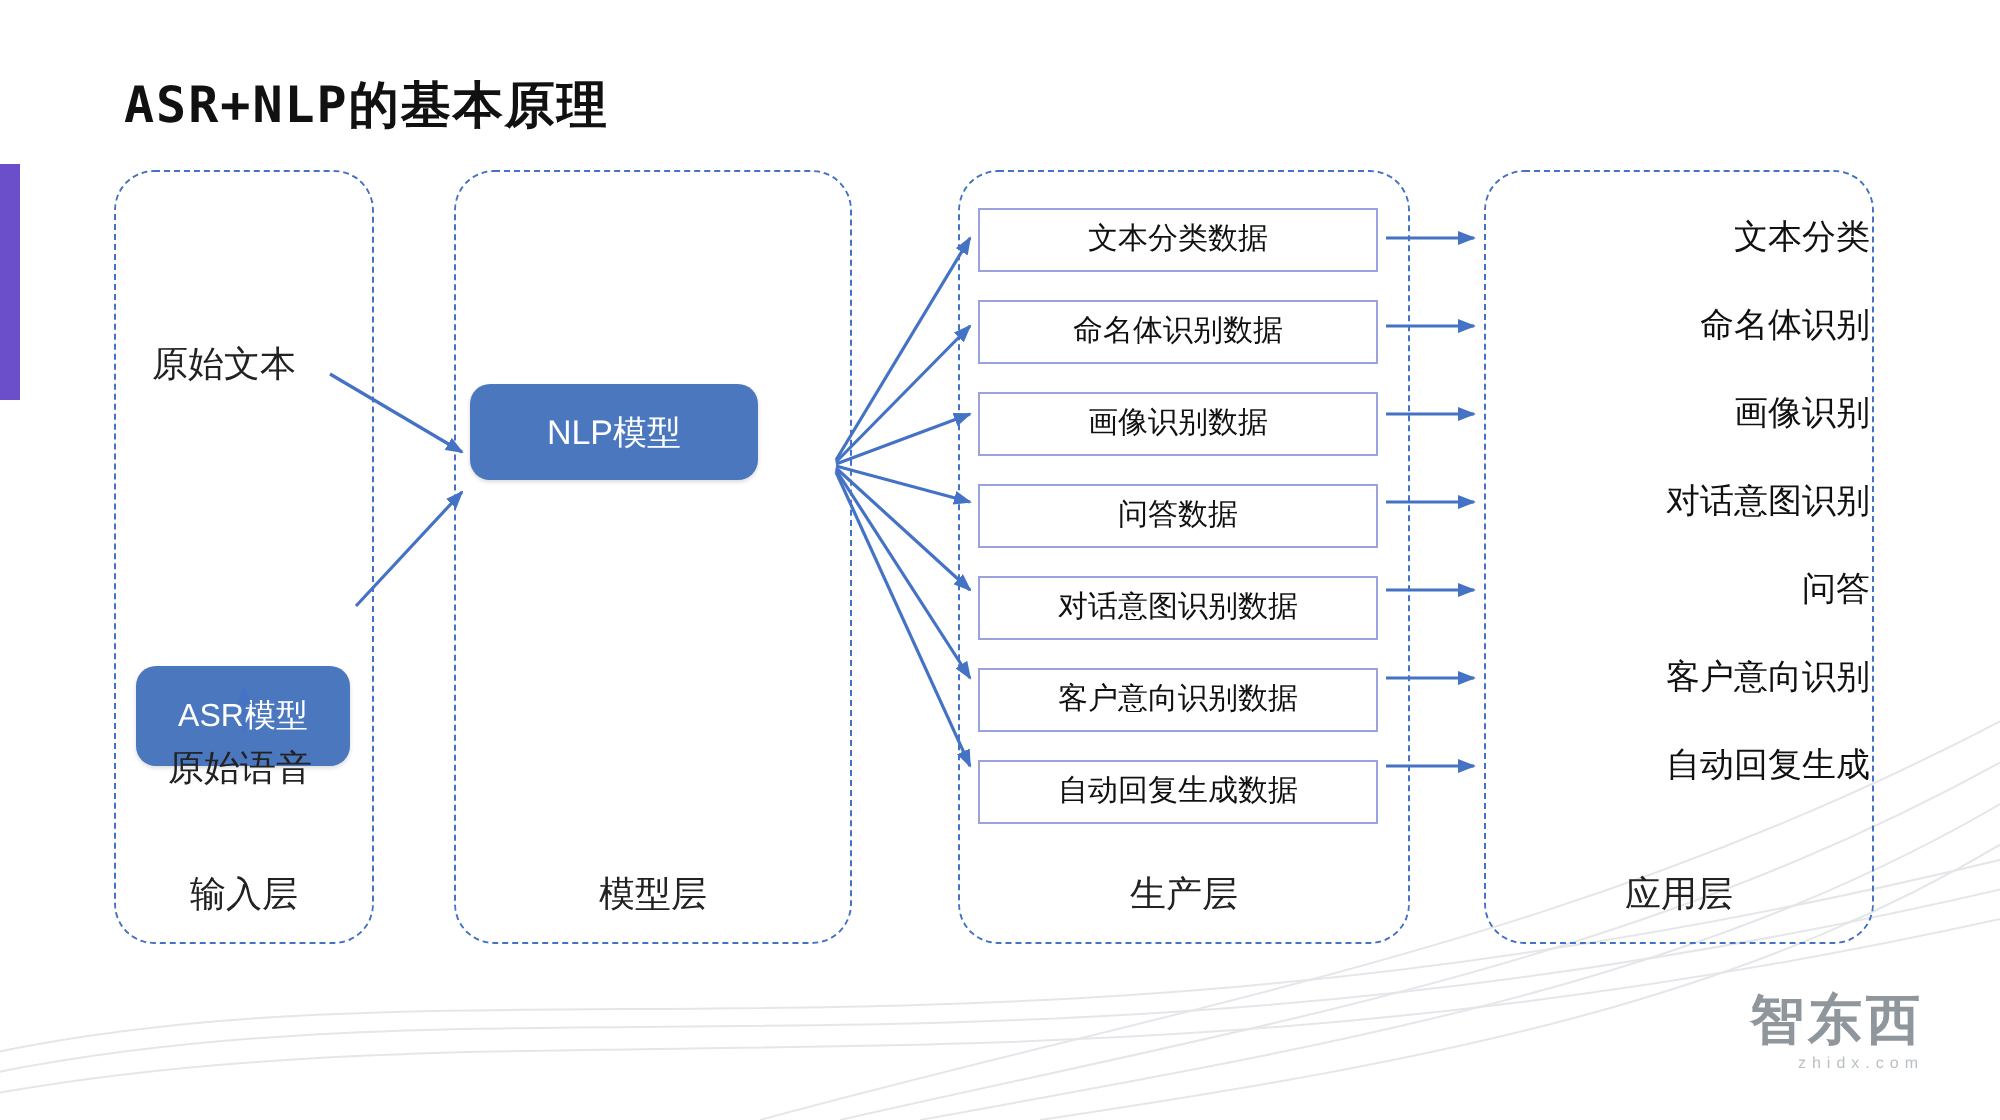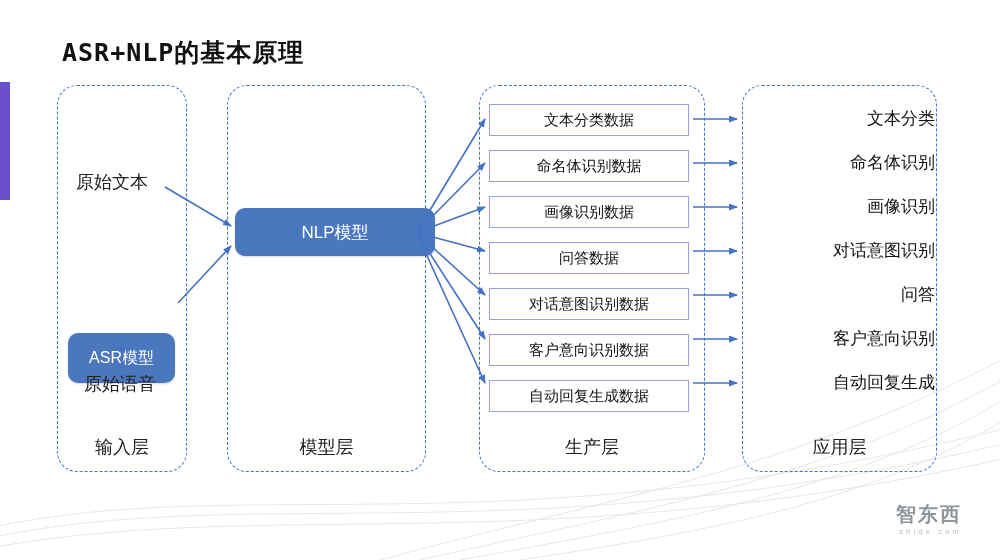--- a/index.html
+++ b/index.html
@@ -44,21 +44,21 @@
   .lbl-raw-speech{left:84px;top:372px;}
   .model-btn{
     position:absolute;
     background:#4A77BE;
     color:#fff;
     border-radius:10px;
     display:flex;align-items:center;justify-content:center;
     box-shadow:0 1px 2px rgba(0,0,0,.15);
   }
   .asr-btn{left:68px;top:290px;width:107px;height:50px;font-size:16px;margin-top:43px;}
-  .nlp-btn{left:235px;top:208px;width:200px;height:48px;font-size:17px;}
+  .nlp-btn{left:235px;top:192px;width:144px;height:48px;font-size:17px;}
   .prod-stack{
     position:absolute;left:489px;top:104px;width:200px;
     display:flex;flex-direction:column;gap:14px;
   }
   .prod-box{
     height:30px;line-height:30px;
     border:1px solid #9AA3DC;
     background:#fff;
     text-align:center;font-size:15px;color:#111;
   }
@@ -72,21 +72,21 @@
   }
   svg.overlay{
     position:absolute;left:0;top:0;width:1000px;height:560px;
     pointer-events:none;
   }
   .watermark{
     position:absolute;right:38px;bottom:24px;text-align:right;
     line-height:1;
   }
   .watermark .wm-main{
-    font-size:20px;font-weight:bold;color:#8f969c;letter-spacing:2px;margin-top:24px;
+    font-size:27px;font-weight:bold;color:#8f969c;letter-spacing:2px;margin-top:24px;
   }
   .watermark .wm-sub{
     margin-top:4px;font-size:8px;color:#b9bfc4;letter-spacing:3px;
   }
 </style>
 </head>
 <body>
 
 <div class="slide">
 

